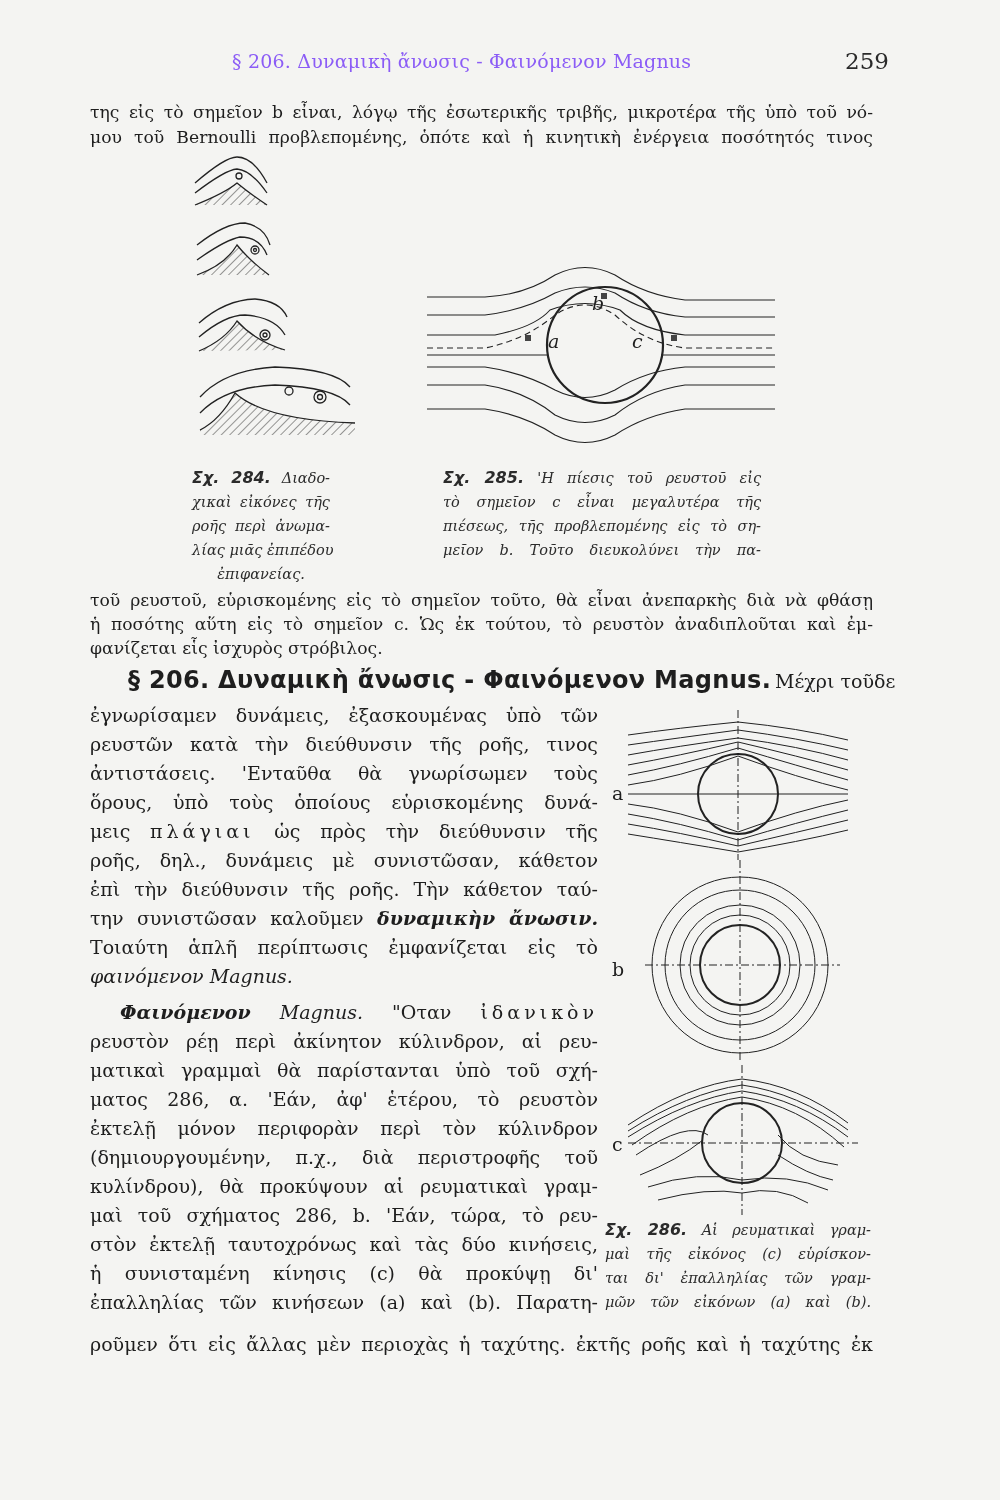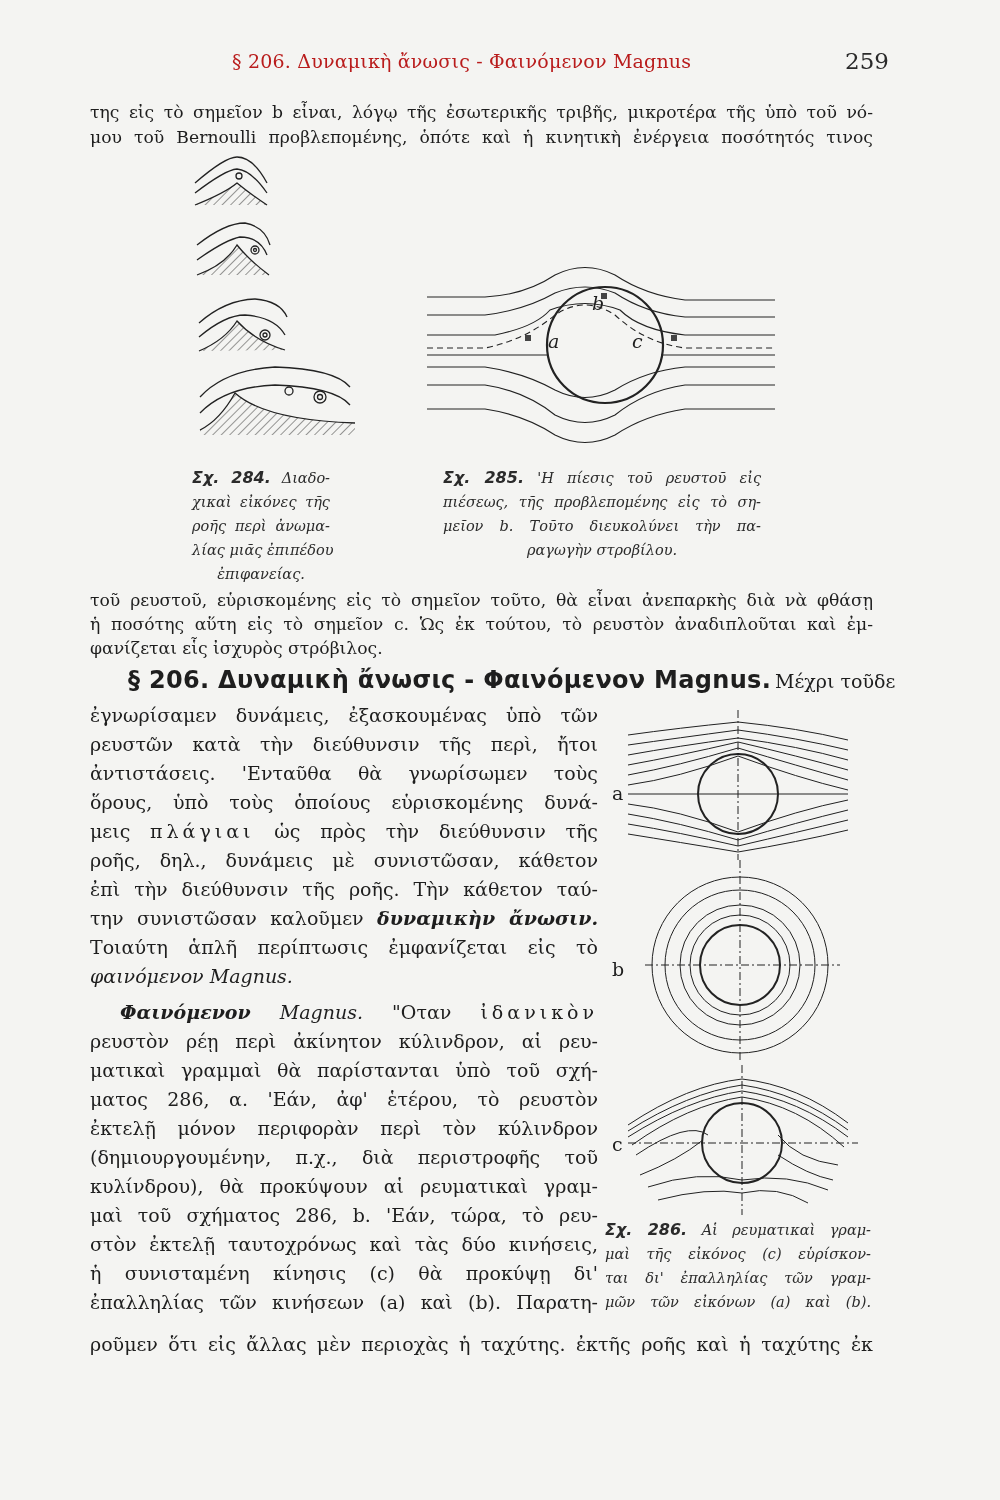--- a/index.html
+++ b/index.html
@@ -1,20 +1,20 @@
 <!DOCTYPE html>
 <html><head>
 <meta charset="utf-8">
 <style>
   html,body{margin:0;padding:0;}
   body{width:1000px;height:1500px;background:#f4f4f2;position:relative;overflow:hidden;
        font-family:"DejaVu Serif","Liberation Serif",serif;color:#1e1e1e;}
   .abs{position:absolute;}
   .header{top:50px;left:0;width:1000px;height:30px;}
-  .header .title{position:absolute;left:232px;top:0;font-size:19px;letter-spacing:0.2px;color:#b91c1c;}
+  .header .title{position:absolute;left:232px;top:0;font-size:19px;letter-spacing:0.2px;color:#8b5cf6;}
   .header .pageno{position:absolute;left:845px;top:-2px;font-size:23px;color:#2a2a2a;}
   .line{position:absolute;font-size:17.2px;white-space:nowrap;left:90px;width:783px;text-align:justify;text-align-last:justify;}
   .narrow{width:508px;font-size:19px;}
   .caption{position:absolute;font-style:italic;font-size:14.5px;line-height:24px;color:#2b2b2b;}
   .caption b{font-style:italic;font-family:"DejaVu Sans","Liberation Sans",sans-serif;font-weight:bold;font-size:16px;}
   .cap-line{display:block;white-space:nowrap;text-align:justify;text-align-last:justify;}
   .cap-center{text-align-last:center;}
   .section-heading{position:absolute;left:128px;top:666px;font-size:24px;white-space:nowrap;}
   .section-heading .hd{font-family:"DejaVu Sans","Liberation Sans",sans-serif;font-weight:bold;letter-spacing:0.3px;}
   .section-heading .rest{font-size:19px;margin-left:4px;}
@@ -97,35 +97,35 @@
 <div class="caption" style="left:192px;top:466px;width:138px;">
   <span class="cap-line"><b>Σχ. 284.</b> <span>Διαδο-</span></span>
   <span class="cap-line">χικαὶ εἰκόνες τῆς</span>
   <span class="cap-line">ροῆς περὶ ἀνωμα-</span>
   <span class="cap-line">λίας μιᾶς ἐπιπέδου</span>
   <span class="cap-line cap-center">ἐπιφανείας.</span>
 </div>
 
 <div class="caption" style="left:443px;top:466px;width:318px;">
   <span class="cap-line"><b>Σχ. 285.</b> <span>'Η πίεσις τοῦ ρευστοῦ εἰς</span></span>
+  <span class="cap-line">τὸ σημεῖον c εἶναι μεγαλυτέρα τῆς</span>
   <span class="cap-line">πιέσεως, τῆς προβλεπομένης εἰς τὸ ση-</span>
   <span class="cap-line">μεῖον b. Τοῦτο διευκολύνει τὴν πα-</span>
-  <span class="cap-line cap-center">ραγωγὴν στροβίλου.</span>
 </div>
 
 <div class="line" style="top:590px;">τοῦ ρευστοῦ, εὑρισκομένης εἰς τὸ σημεῖον τοῦτο, θὰ εἶναι ἀνεπαρκὴς διὰ νὰ φθάσῃ</div>
 <div class="line" style="top:614px;">ἡ ποσότης αὕτη εἰς τὸ σημεῖον c. Ὡς ἐκ τούτου, τὸ ρευστὸν ἀναδιπλοῦται καὶ ἐμ-</div>
 <div class="line" style="top:638px;text-align-last:left;">φανίζεται εἷς ἰσχυρὸς στρόβιλος.</div>
 
 <div class="section-heading">
   <span class="hd">§ 206. Δυναμικὴ ἄνωσις - Φαινόμενον Magnus.</span><span class="rest">Μέχρι τοῦδε</span>
 </div>
 
 <div class="line narrow" style="top:704px;">ἐγνωρίσαμεν δυνάμεις, ἐξασκουμένας ὑπὸ τῶν</div>
-<div class="line narrow" style="top:733px;">ρευστῶν κατὰ τὴν διεύθυνσιν τῆς περὶ, ἤτοι</div>
+<div class="line narrow" style="top:733px;">ρευστῶν κατὰ τὴν διεύθυνσιν τῆς ροῆς, τινος</div>
 <div class="line narrow" style="top:762px;">ἀντιστάσεις. 'Ενταῦθα θὰ γνωρίσωμεν τοὺς</div>
 <div class="line narrow" style="top:791px;">ὅρους, ὑπὸ τοὺς ὁποίους εὑρισκομένης δυνά-</div>
 <div class="line narrow" style="top:820px;">
   <span>μεις </span><span class="spaced">πλάγιαι</span><span> ὡς πρὸς τὴν διεύθυνσιν τῆς</span>
 </div>
 <div class="line narrow" style="top:849px;">ροῆς, δηλ., δυνάμεις μὲ συνιστῶσαν, κάθετον</div>
 <div class="line narrow" style="top:878px;">ἐπὶ τὴν διεύθυνσιν τῆς ροῆς. Τὴν κάθετον ταύ-</div>
 <div class="line narrow" style="top:907px;">
   <span>την συνιστῶσαν καλοῦμεν </span><span class="bi">δυναμικὴν ἄνωσιν.</span>
 </div>

